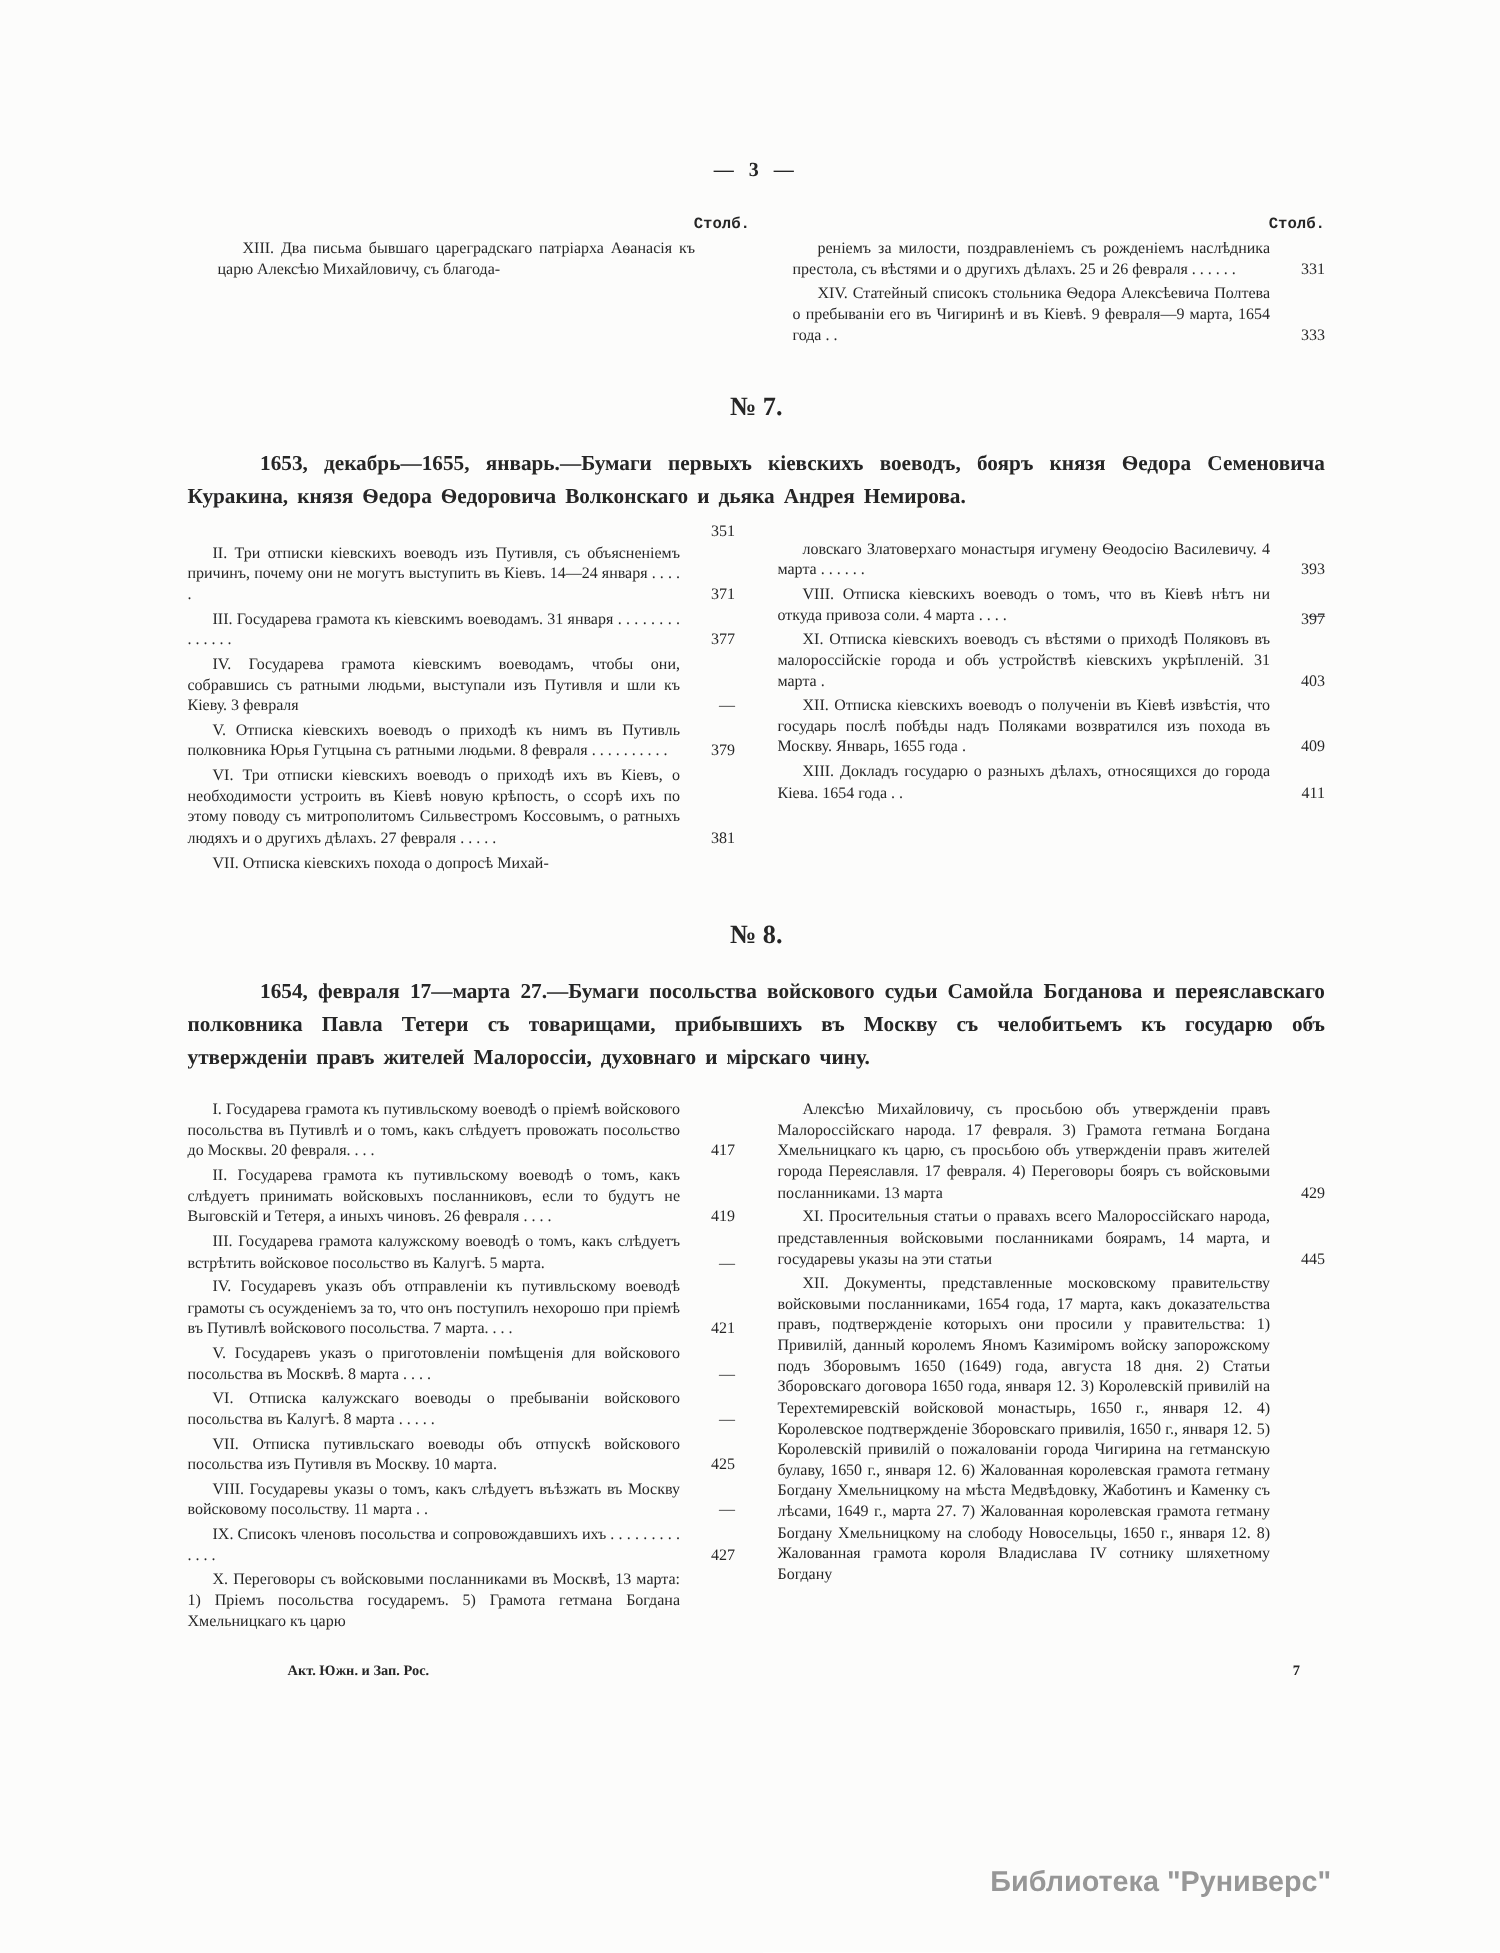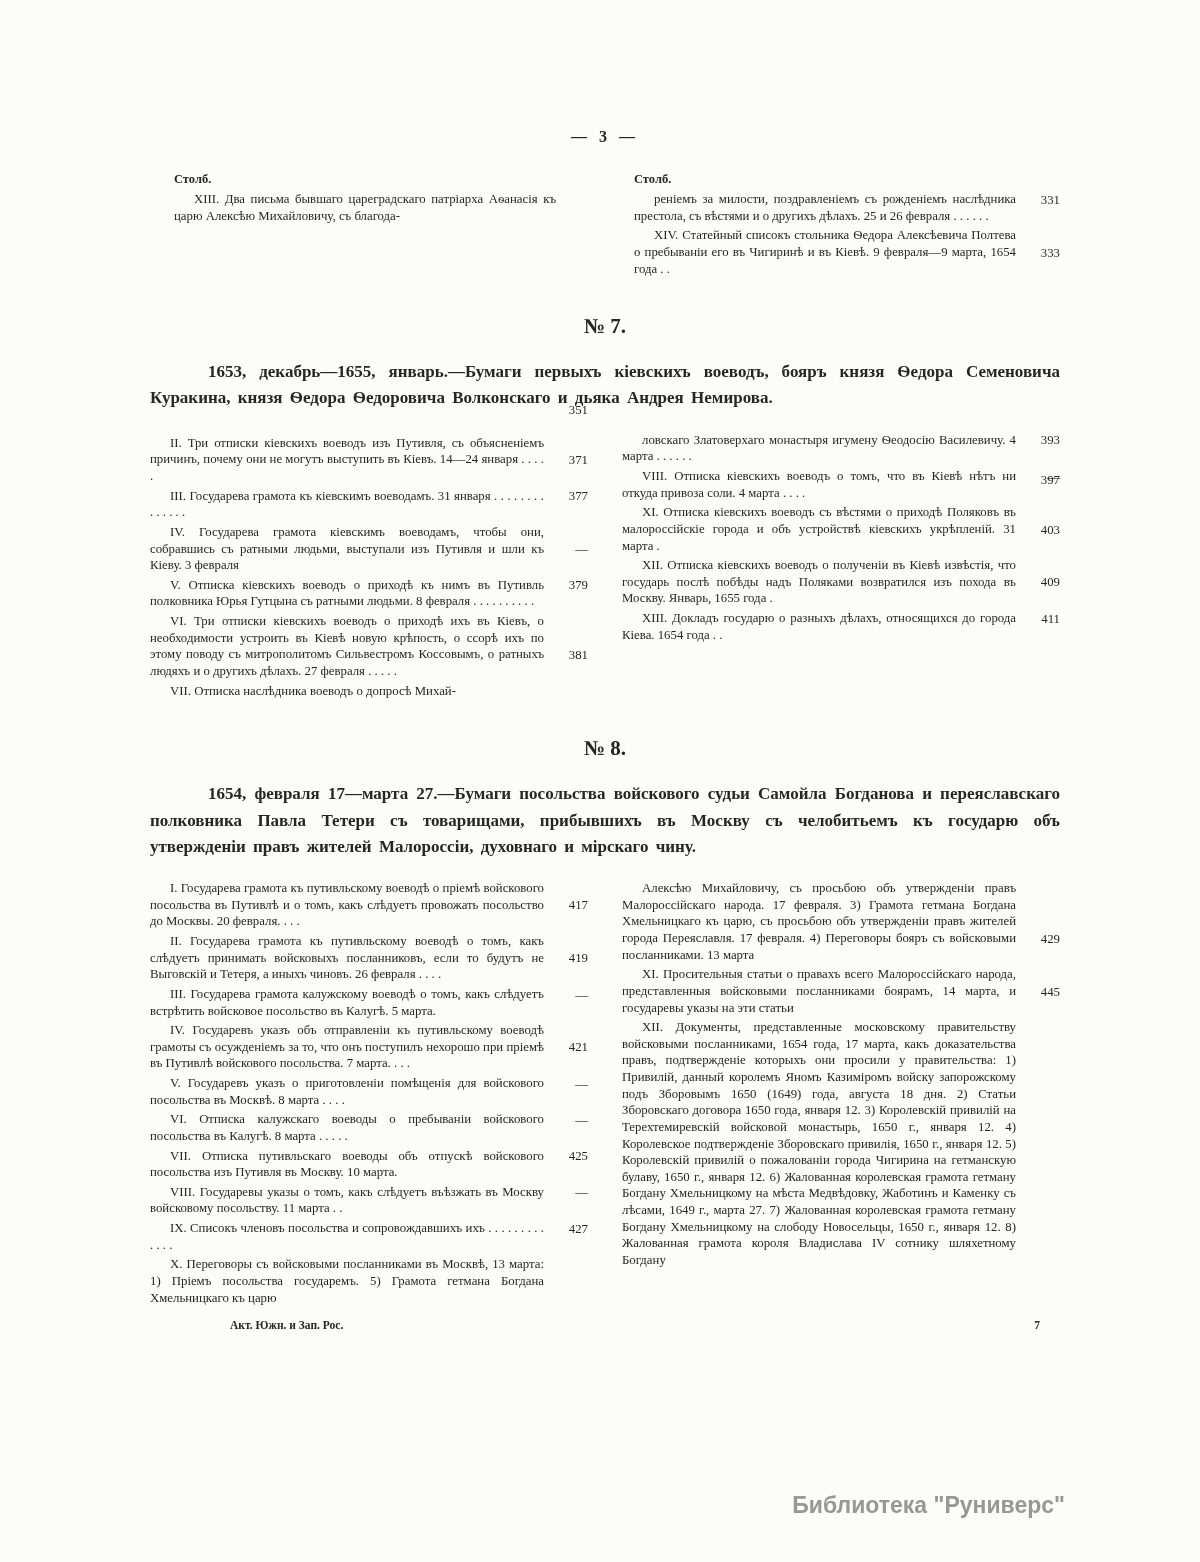--- a/index.html
+++ b/index.html
@@ -19,36 +19,37 @@
     font-size:16px; font-weight:bold;
     letter-spacing:4px;
     margin-bottom:26px;
   }
 
   .cols { display:flex; gap:34px; }
   .col { flex:1; min-width:0; }
   .col-indent { padding-left:24px; }
 
   .colhead {
-    text-align:left;
+    text-align:right;
     font-size:12.5px; font-weight:bold;
     margin-bottom:4px;
+    font-family:Liberation Mono, monospace;
   }
 
   .entry {
     position:relative;
     font-size:12.8px;
     line-height:1.3;
     text-align:justify;
     text-indent:20px;
     padding-right:44px;
     margin-bottom:3px;
   }
   .epage {
-    position:absolute; right:0; bottom:16px;
+    position:absolute; right:0; bottom:0;
     text-indent:0;
     font-size:12.8px;
   }
 
   .secno {
     text-align:center;
     font-size:21px; font-weight:bold;
     margin:34px 0 20px 0;
   }
   .sechead {
@@ -57,21 +58,21 @@
     line-height:1.55;
     text-align:justify;
     text-indent:58px;
     word-spacing:3px;
     margin-bottom:20px;
   }
 
   .footer-line {
     display:flex;
     justify-content:space-between;
-    margin-top:10px;
+    margin-top:23px;
     font-size:11.5px; font-weight:bold;
   }
   .footer-left { margin-left:80px; }
   .footer-right { margin-right:20px; }
 
   .watermark {
     position:absolute;
     right:135px; top:1492px;
     font-family:"Liberation Sans","DejaVu Sans",sans-serif;
     font-size:23px; font-weight:bold;
@@ -107,21 +108,21 @@
 
     <div class="cols">
       <div class="col">
         <div>
             <p class="entry"><span class="epage">351</span></p>
             <p class="entry"><span>II. Три отписки кіевскихъ воеводъ изъ Путивля, съ объясненіемъ причинъ, почему они не могутъ выступить въ Кіевъ. 14—24 января  .     .     .     .     .</span><span class="epage">371</span></p>
             <p class="entry"><span>III. Государева грамота къ кіевскимъ воеводамъ. 31 января .  .  .  .  .  .  .  .  .  .  .  .  .  .</span><span class="epage">377</span></p>
             <p class="entry"><span>IV. Государева грамота кіевскимъ воеводамъ, чтобы они, собравшись съ ратными людьми, выступали изъ Путивля и шли къ Кіеву. 3 февраля</span><span class="epage">—</span></p>
             <p class="entry"><span>V. Отписка кіевскихъ воеводъ о приходѣ къ нимъ въ Путивль полковника Юрья Гутцына съ ратными людьми. 8 февраля .  .  .  .  .  .  .  .  .  .</span><span class="epage">379</span></p>
             <p class="entry"><span>VI. Три отписки кіевскихъ воеводъ о приходѣ ихъ въ Кіевъ, о необходимости устроить въ Кіевѣ новую крѣпость, о ссорѣ ихъ по этому поводу съ митрополитомъ Сильвестромъ Коссовымъ, о ратныхъ людяхъ и о другихъ дѣлахъ. 27 февраля  .     .     .     .     .</span><span class="epage">381</span></p>
-            <p class="entry"><span>VII. Отписка наслѣдника воеводъ о допросѣ Михай-</span></p>
+            <p class="entry"><span>VII. Отписка кіевскихъ похода о допросѣ Михай-</span></p>
           </div>
       </div>
       <div class="col">
         <div>
             <p class="entry"><span>ловскаго Златоверхаго монастыря игумену Ѳеодосію Василевичу. 4 марта  .     .     .     .     .     .</span><span class="epage">393</span></p>
             <p class="entry"><span>VIII. Отписка кіевскихъ воеводъ о томъ, что въ Кіевѣ нѣтъ ни откуда привоза соли. 4 марта  .  .  .  .</span><span class="epage">—</span></p>
             <p class="entry"><span class="epage">397</span></p>
             <p class="entry"><span>XI. Отписка кіевскихъ воеводъ съ вѣстями о приходѣ Поляковъ въ малороссійскіе города и объ устройствѣ кіевскихъ укрѣпленій. 31 марта .</span><span class="epage">403</span></p>
             <p class="entry"><span>XII. Отписка кіевскихъ воеводъ о полученіи въ Кіевѣ извѣстія, что государь послѣ побѣды надъ Поляками возвратился изъ похода въ Москву. Январь, 1655 года .</span><span class="epage">409</span></p>
             <p class="entry"><span>XIII. Докладъ государю о разныхъ дѣлахъ, относящихся до города Кіева. 1654 года       .        .</span><span class="epage">411</span></p>

